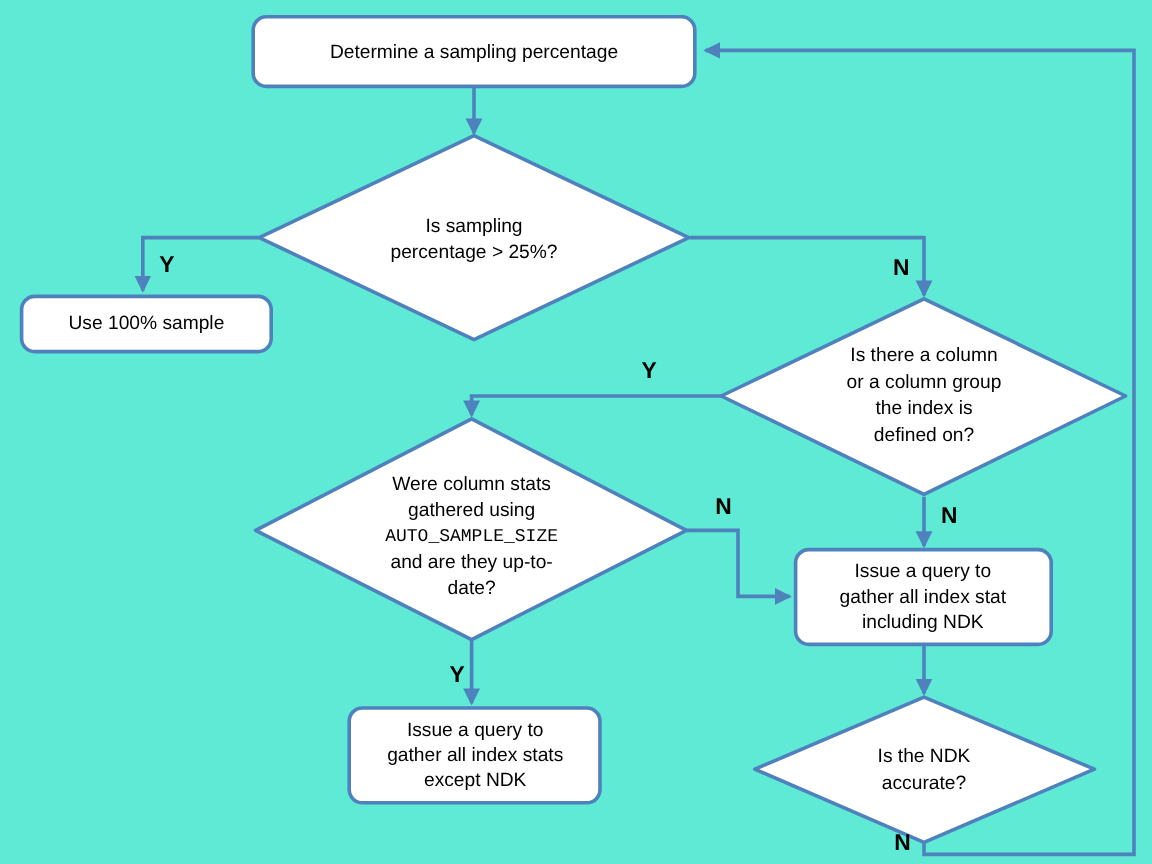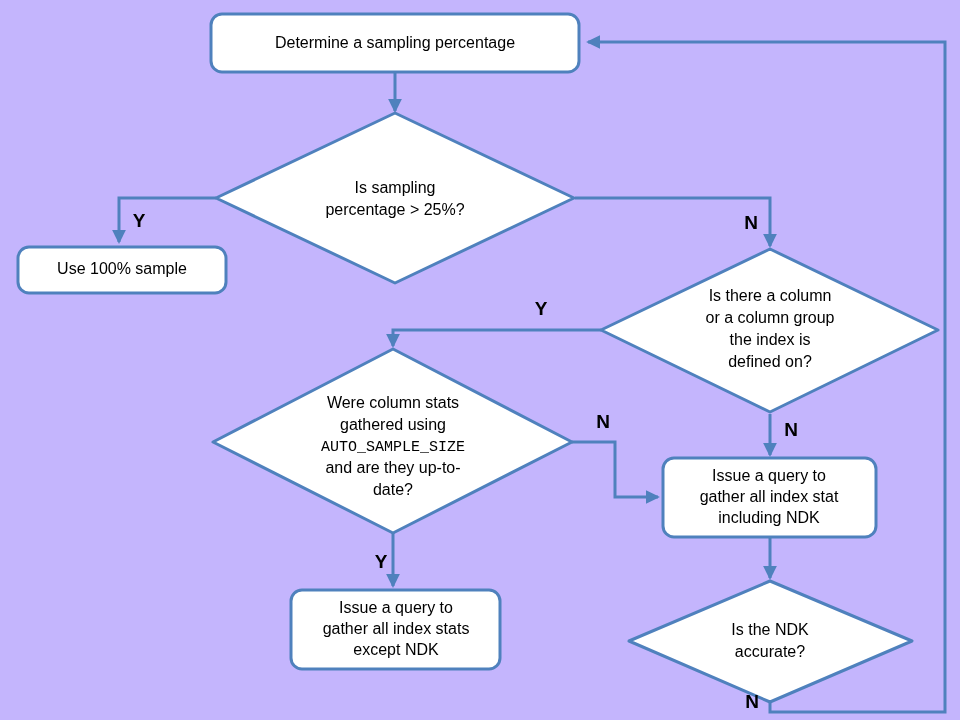--- a/index.html
+++ b/index.html
@@ -4,21 +4,21 @@
 <style>
   html, body {
     margin: 0;
     padding: 0;
     background: #ffffff;
   }
   #canvas-wrap {
     position: relative;
     width: 960px;
     height: 720px;
-    background: #c4b5fd;
+    background: #5eead4;
     overflow: hidden;
     font-family: "Liberation Sans", sans-serif;
     text-decoration: underline;
   }
   svg#flow {
     display: block;
     width: 960px;
     height: 720px;
   }
   .shape-outline {

